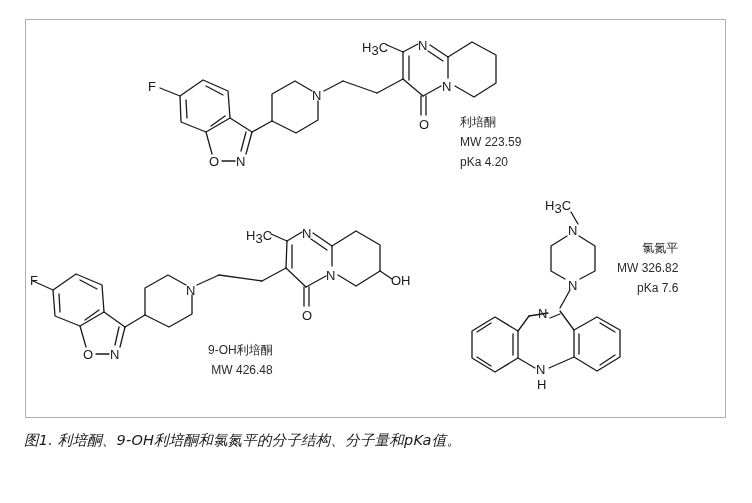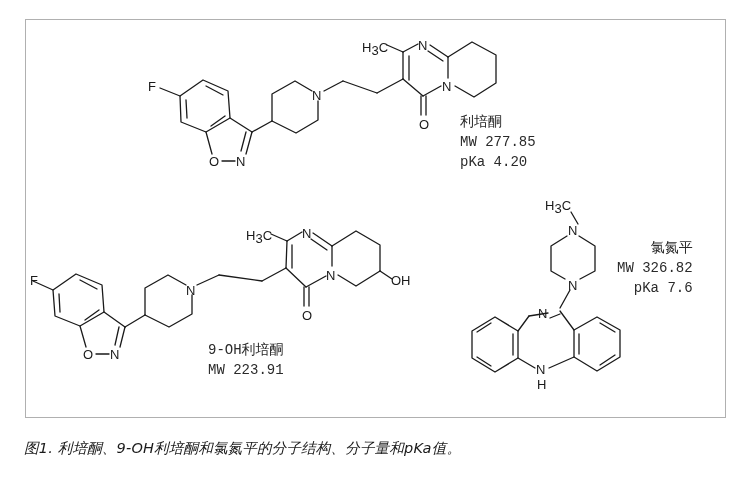--- a/index.html
+++ b/index.html
@@ -1,23 +1,23 @@
 <!DOCTYPE html>
 <html><head>
 <meta charset="utf-8">
 <style>
   html, body { margin:0; padding:0; background:#ffffff; }
   body { width:752px; height:503px; position:relative; overflow:hidden; font-family:"DejaVu Sans", "Liberation Sans", sans-serif; }
   .frame { position:absolute; left:25px; top:19px; width:701px; height:399px; border:1.5px solid #b0b0b0; box-sizing:border-box; }
   svg.mol { position:absolute; left:0; top:0; width:752px; height:503px; }
   svg.mol line, svg.mol polyline, svg.mol polygon { stroke:#1a1a1a; stroke-width:1.3; fill:none; stroke-linecap:round; stroke-linejoin:round; }
   svg.mol text { font-family:"Liberation Sans", sans-serif; font-size:13px; fill:#1a1a1a; }
-  .info { position:absolute; font-family:Liberation Mono, monospace; font-size:14px; line-height:20px; color:#2a2a2a; }
+  .info { position:absolute; font-family:Liberation Sans, sans-serif; font-size:12px; line-height:20px; color:#2a2a2a; }
   .info div { white-space:nowrap; }
-  .caption { position:absolute; left:24px; top:431px; font-family:"DejaVu Sans", sans-serif; font-style:italic; font-size:14.5px; color:#1a1a1a; white-space:nowrap; letter-spacing:0.2px;margin-top:8px; }
+  .caption { position:absolute; left:24px; top:431px; font-family:"DejaVu Sans", sans-serif; font-style:italic; font-size:14.5px; color:#1a1a1a; white-space:nowrap; letter-spacing:0.2px; }
 </style>
 </head>
 <body>
 
 <div class="frame"></div>
 
 <svg class="mol" viewBox="0 0 752 503">
 
   <g>
 
@@ -140,27 +140,27 @@
     <text x="568" y="235">N</text>
     <text x="568" y="290">N</text>
     <text x="538" y="318">N</text>
     <text x="536" y="374">N</text>
     <text x="537" y="389">H</text>
   </g>
 </svg>
 
 <div class="info" style="left:460px; top:112px;">
   <div>利培酮</div>
-  <div>MW 277.85</div>
+  <div>MW 223.59</div>
   <div>pKa 4.20</div>
 </div>
 
 <div class="info" style="left:208px; top:340px;text-align:right;">
   <div>9-OH利培酮</div>
-  <div>MW 223.91</div>
+  <div>MW 426.48</div>
 </div>
 
 <div class="info" style="left:617px; top:238px;text-align:right;">
   <div>氯氮平</div>
   <div>MW 326.82</div>
   <div>pKa 7.6</div>
 </div>
 
 <div class="caption">图1. 利培酮、9-OH利培酮和氯氮平的分子结构、分子量和pKa值。</div>
 

